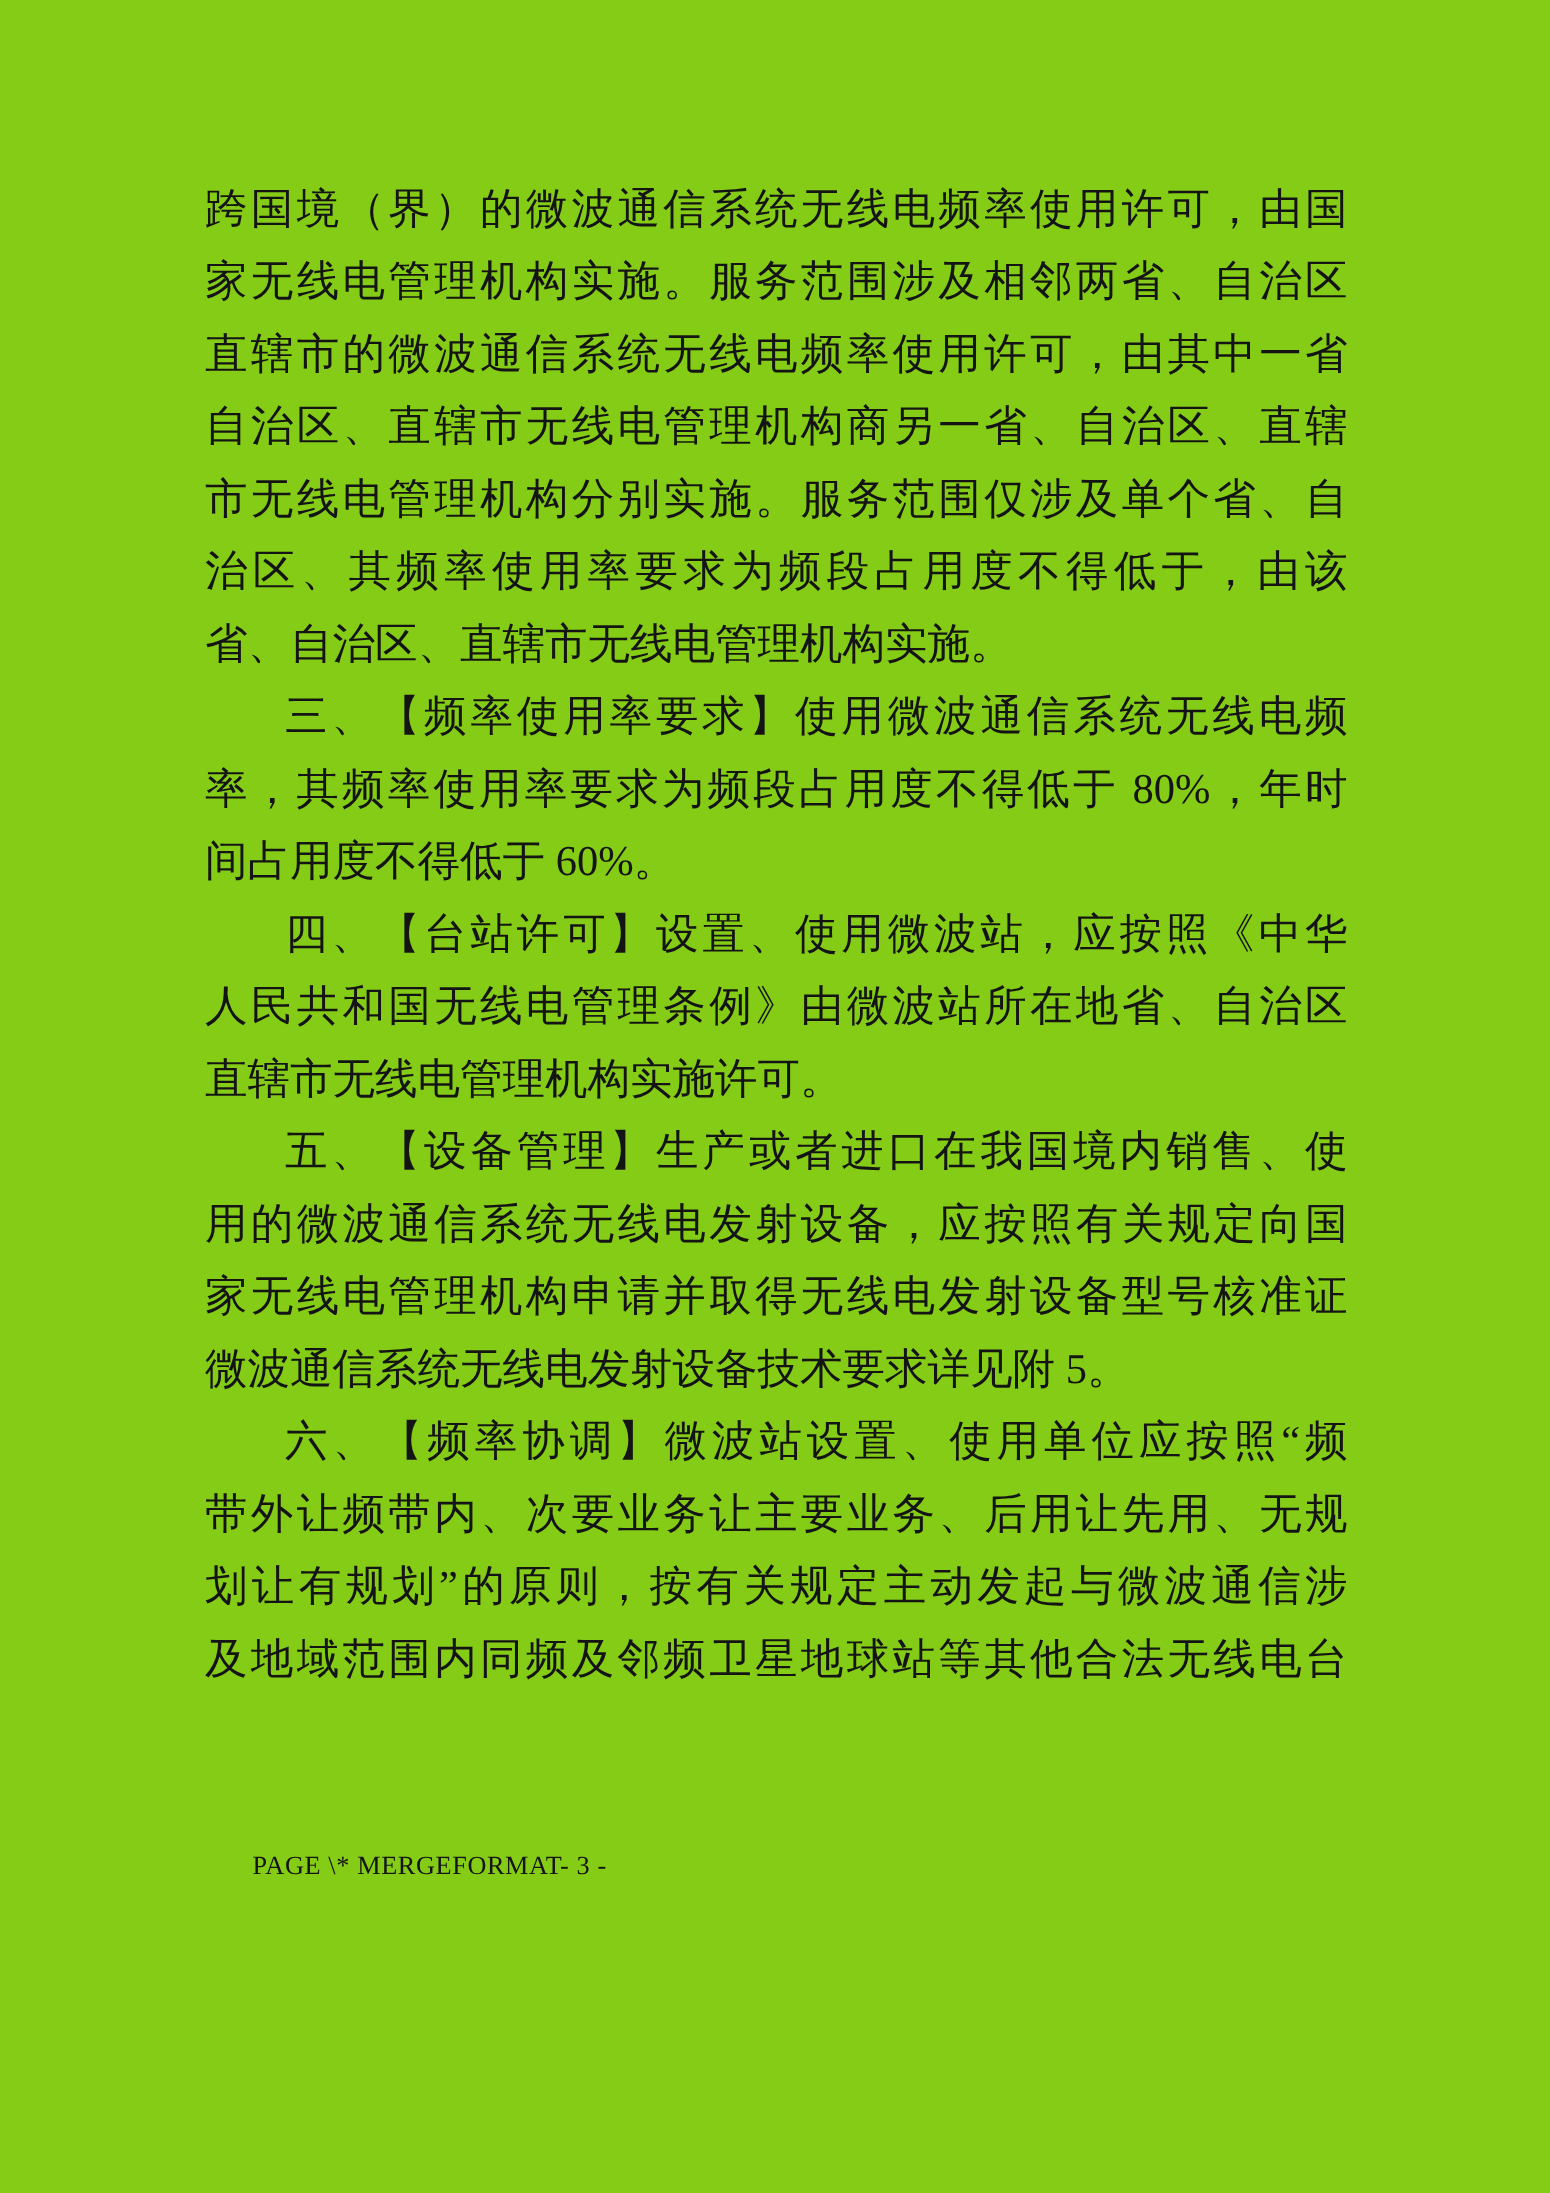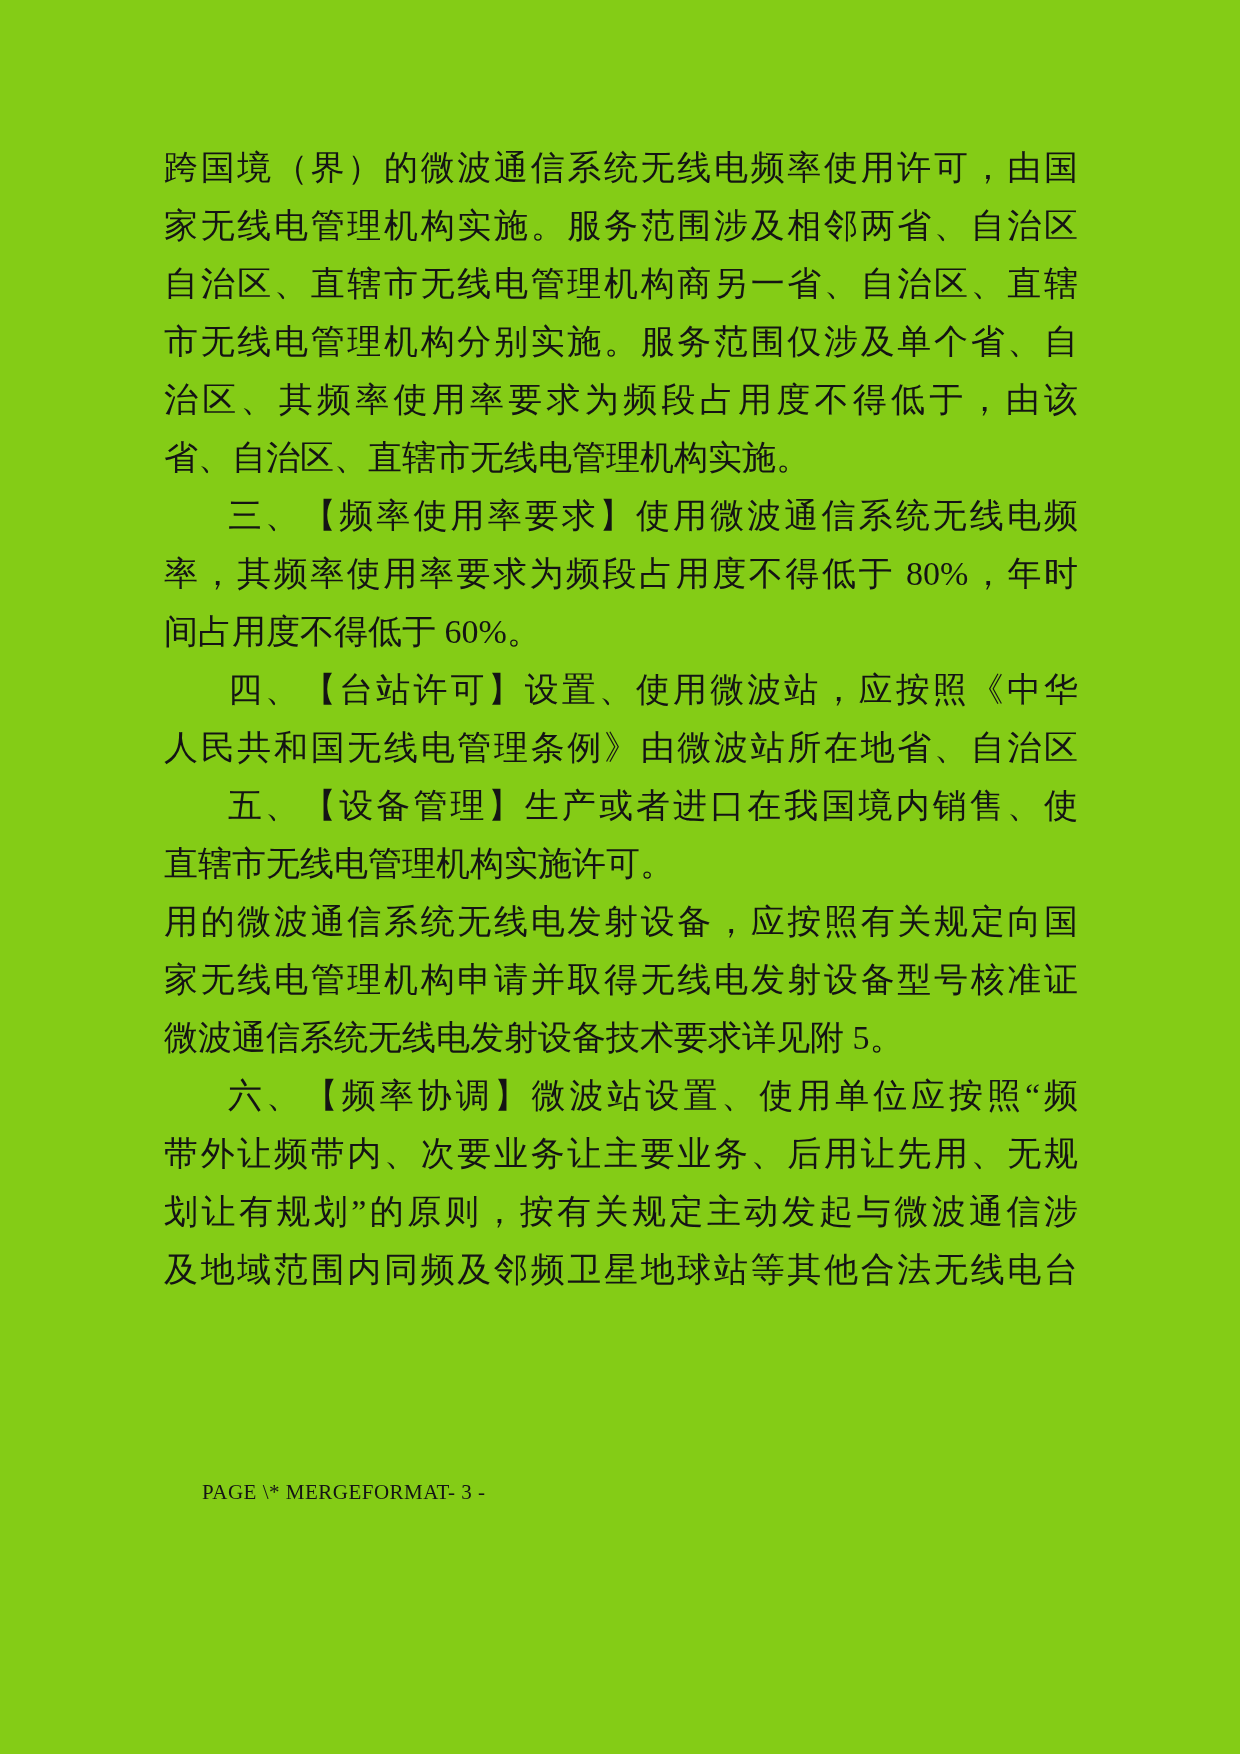--- a/index.html
+++ b/index.html
@@ -51,31 +51,32 @@
     margin-left: 16px;
   }
 </style>
 </head>
 <body>
 
 <div class="page">
   <div class="text-block">
       <div class="line">跨国境（界）的微波通信系统无线电频率使用许可，由国</div>
       <div class="line">家无线电管理机构实施。服务范围涉及相邻两省、自治区</div>
+      <div class="line">直辖市的微波通信系统无线电频率使用许可，由其中一省</div>
       <div class="line">自治区、直辖市无线电管理机构商另一省、自治区、直辖</div>
       <div class="line">市无线电管理机构分别实施。服务范围仅涉及单个省、自</div>
       <div class="line">治区、其频率使用率要求为频段占用度不得低于，由该</div>
       <div class="line no-just">省、自治区、直辖市无线电管理机构实施。</div>
       <div class="line indent">三、【频率使用率要求】使用微波通信系统无线电频</div>
       <div class="line">率，其频率使用率要求为频段占用度不得低于 80%，年时</div>
       <div class="line no-just">间占用度不得低于 60%。</div>
       <div class="line indent">四、【台站许可】设置、使用微波站，应按照《中华</div>
       <div class="line">人民共和国无线电管理条例》由微波站所在地省、自治区</div>
+      <div class="line no-just">直辖市无线电管理机构实施许可。</div>
       <div class="line indent">五、【设备管理】生产或者进口在我国境内销售、使</div>
-      <div class="line no-just">直辖市无线电管理机构实施许可。</div>
       <div class="line">用的微波通信系统无线电发射设备，应按照有关规定向国</div>
       <div class="line">家无线电管理机构申请并取得无线电发射设备型号核准证</div>
       <div class="line no-just">微波通信系统无线电发射设备技术要求详见附 5。</div>
       <div class="line indent">六、【频率协调】微波站设置、使用单位应按照“频</div>
       <div class="line">带外让频带内、次要业务让主要业务、后用让先用、无规</div>
       <div class="line">划让有规划”的原则，按有关规定主动发起与微波通信涉</div>
       <div class="line">及地域范围内同频及邻频卫星地球站等其他合法无线电台</div>
     </div>
   <div class="footer">
     <span>PAGE   \* MERGEFORMAT- 3 -</span>

